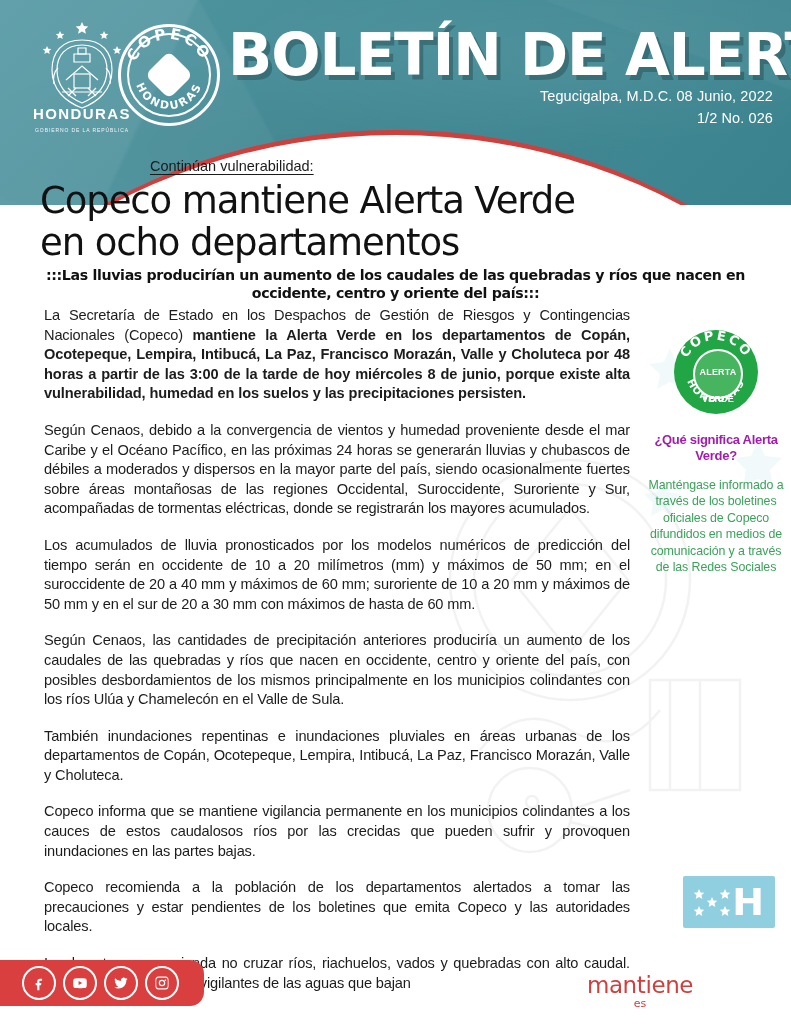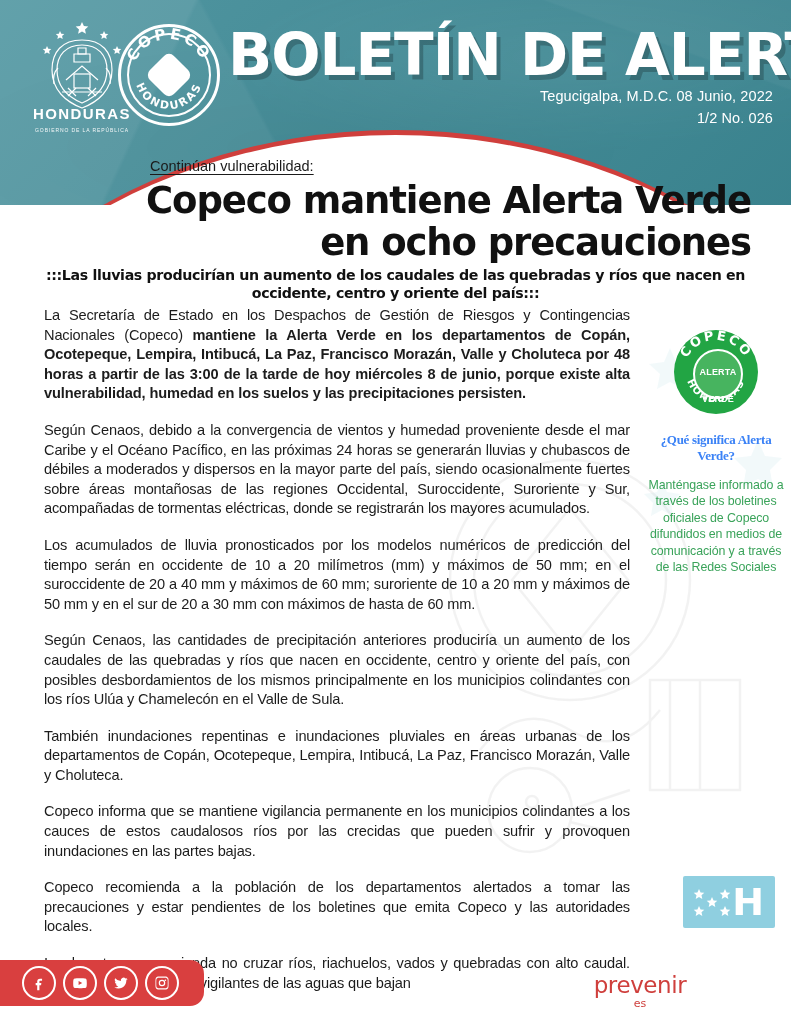--- a/index.html
+++ b/index.html
@@ -165,23 +165,23 @@
     font-size: 14.5px;
     color: #1b1b1b;
     text-decoration: underline;
     text-underline-offset: 3px;
   }
   .headline {
     position: absolute;
     left: 40px;
     top: 180px;
     width: 711px;
-    text-align: right;
+    text-align: left;
     font-family: "DejaVu Sans", sans-serif;
-    font-weight: 700;
+    font-weight: 400;
     font-size: 37px;
     line-height: 42px;
     letter-spacing: -1.1px;
     color: #111111;
   }
   .subhead {
     position: absolute;
     left: 40px;
     top: 266px;
     width: 711px;
@@ -249,25 +249,25 @@
     font-weight: 700;
     font-size: 9px;
     line-height: 10.5px;
     letter-spacing: .2px;
     margin-top: 16px;
   }
   .alert-seal svg { position: absolute; inset: 0; width: 84px; height: 84px; }
 
   .rail-q {
     margin-top: 18px;
-    font-family: Liberation Serif, serif;
+    font-family: Liberation Sans, sans-serif;
     font-weight: 700;
     font-size: 13px;
     line-height: 16px;
-    color: #3b82f6;
+    color: #a21caf;
     letter-spacing: -.3px;
   }
   .rail-body {
     margin-top: 13px;
     font-size: 12.4px;
     line-height: 16.4px;
     color: #3aa35a;
     letter-spacing: -.1px;
   }
 
@@ -432,21 +432,21 @@
     <div class="masthead-title">BOLETÍN DE ALERTA</div>
     <div class="masthead-place">Tegucigalpa, M.D.C. 08 Junio, 2022</div>
     <div class="masthead-issue">1/2   No. 026</div>
 
     <div class="header-curve"></div>
   </div>
 
   <div class="kicker">Continúan vulnerabilidad:</div>
   <div class="headline">
     <div>Copeco mantiene Alerta Verde</div>
-    <div>en ocho precauciones</div>
+    <div>en ocho departamentos</div>
   </div>
   <div class="subhead">:::Las lluvias producirían un aumento de los caudales de las quebradas y ríos que nacen en occidente, centro y oriente del país:::</div>
 
   <div class="watermark">
     <svg viewBox="0 0 330 470">
       <g fill="none" stroke="#2a2a2a" stroke-width="2.5">
         <circle cx="150" cy="150" r="120"></circle>
         <circle cx="150" cy="150" r="96"></circle>
         <path d="M150 78 l58 72 -58 72 -58-72 z"></path>
         <path d="M60 320 q40 -50 90 -20 q50 30 90 -20"></path>
@@ -536,17 +536,17 @@
       </a>
       <a class="sicon">
         <svg viewBox="0 0 24 24">
             <path d="M12 2.2c3.2 0 3.58.01 4.85.07 1.17.05 1.8.25 2.23.41.56.22.96.48 1.38.9.42.42.68.82.9 1.38.16.42.36 1.06.41 2.23.06 1.27.07 1.65.07 4.85s-.01 3.58-.07 4.85c-.05 1.17-.25 1.8-.41 2.23-.22.56-.48.96-.9 1.38-.42.42-.82.68-1.38.9-.42.16-1.06.36-2.23.41-1.27.06-1.65.07-4.85.07s-3.58-.01-4.85-.07c-1.17-.05-1.8-.25-2.23-.41a3.8 3.8 0 0 1-1.38-.9 3.8 3.8 0 0 1-.9-1.38c-.16-.42-.36-1.06-.41-2.23C2.21 15.58 2.2 15.2 2.2 12s.01-3.58.07-4.85c.05-1.17.25-1.8.41-2.23.22-.56.48-.96.9-1.38.42-.42.82-.68 1.38-.9.42-.16 1.06-.36 2.23-.41C8.42 2.21 8.8 2.2 12 2.2zm0 1.8c-3.14 0-3.5.01-4.74.07-.9.04-1.39.19-1.71.32-.43.17-.74.37-1.06.69-.32.32-.52.63-.69 1.06-.13.32-.28.81-.32 1.71C3.42 8.9 3.4 9.26 3.4 12s.02 3.1.08 4.15c.04.9.19 1.39.32 1.71.17.43.37.74.69 1.06.32.32.63.52 1.06.69.32.13.81.28 1.71.32 1.24.06 1.6.07 4.74.07s3.5-.01 4.74-.07c.9-.04 1.39-.19 1.71-.32.43-.17.74-.37 1.06-.69.32-.32.52-.63.69-1.06.13-.32.28-.81.32-1.71.06-1.05.08-1.41.08-4.15s-.02-3.1-.08-4.15c-.04-.9-.19-1.39-.32-1.71a2.9 2.9 0 0 0-.69-1.06 2.9 2.9 0 0 0-1.06-.69c-.32-.13-.81-.28-1.71-.32C15.5 4.01 15.14 4 12 4zm0 3.1a4.9 4.9 0 1 1 0 9.8 4.9 4.9 0 0 1 0-9.8zm0 1.8a3.1 3.1 0 1 0 0 6.2 3.1 3.1 0 0 0 0-6.2zm5.1-2.3a1.15 1.15 0 1 1 0 2.3 1.15 1.15 0 0 1 0-2.3z"></path>
           </svg>
       </a>
     </div>
   </div>
 
   <div class="slogan">
-    <div class="l1">prevenir</div>
+    <div class="l1">mantiene</div>
     <div class="l2">es</div>
   </div>
 
 </div>
 
 </body></html>

